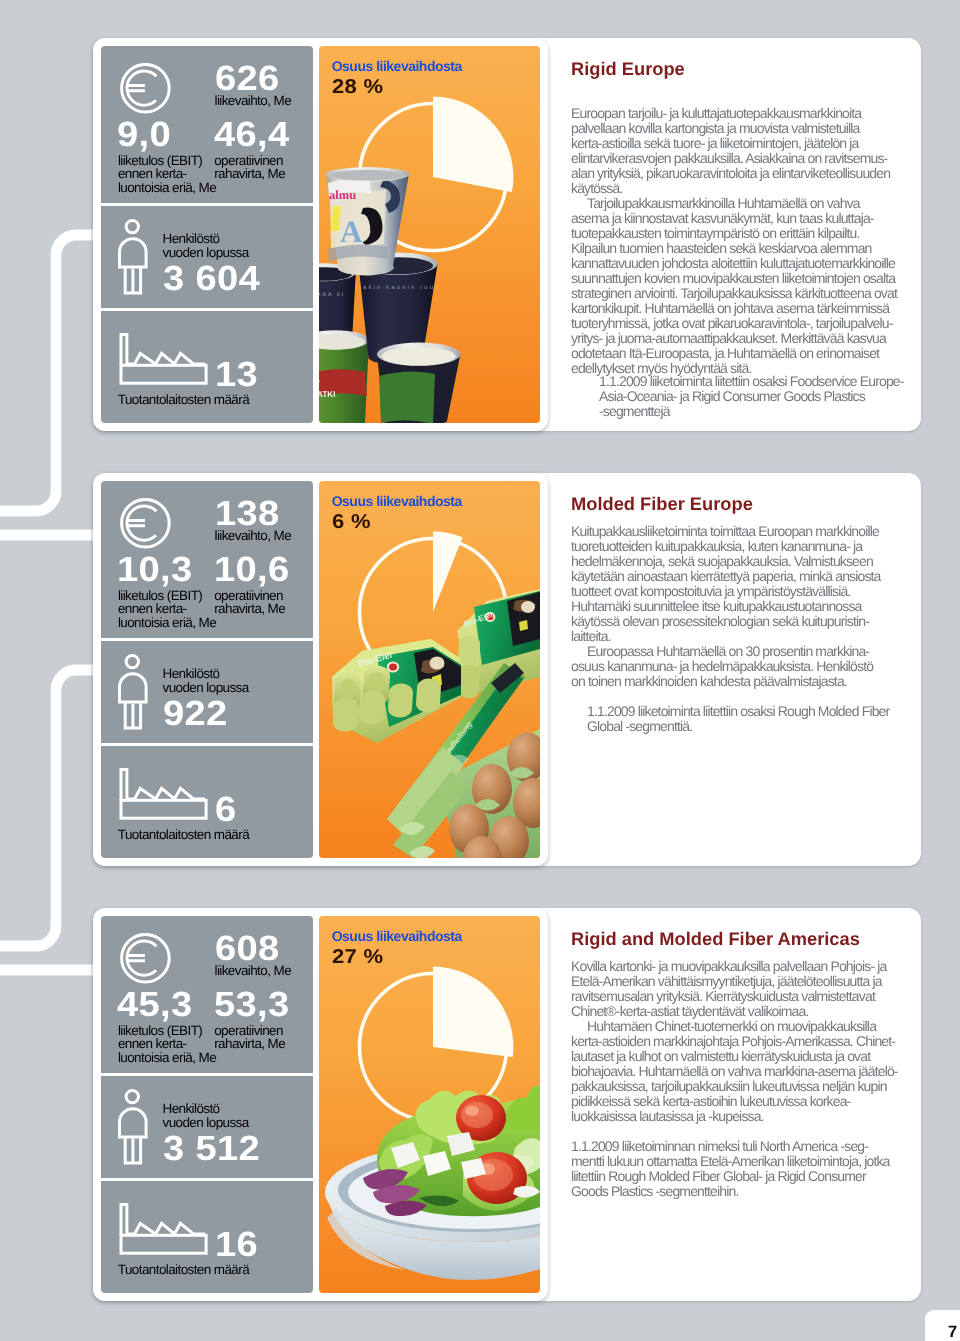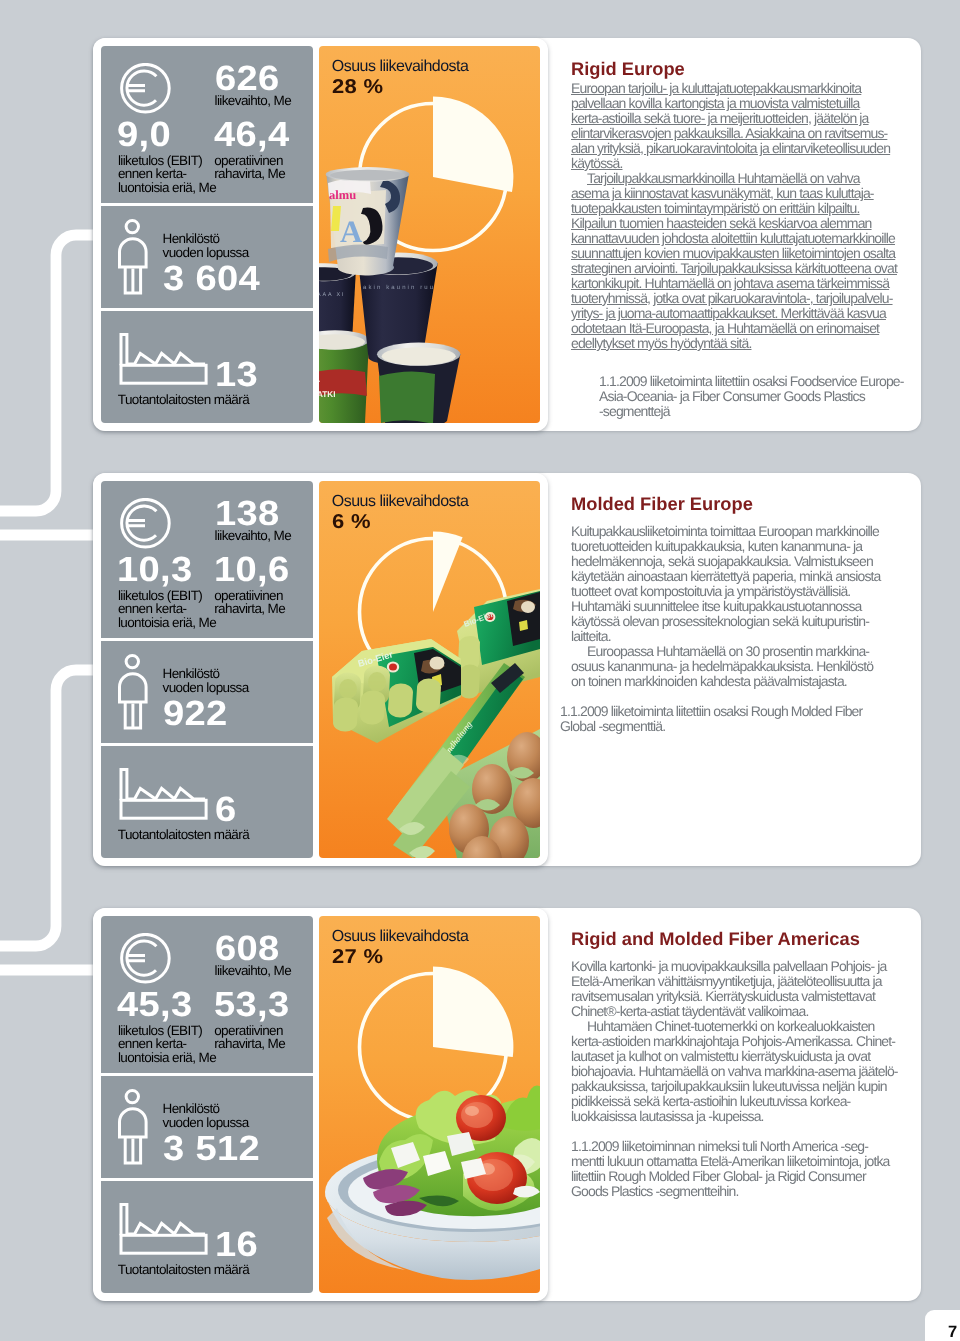--- a/index.html
+++ b/index.html
@@ -14,21 +14,21 @@
         box-shadow:0 2px 4px rgba(110,118,126,.5);}
   .gcol{position:absolute;background:#919aa1;border-radius:4px;}
   .ocol{position:absolute;background:linear-gradient(180deg,#fab051 0%,#f9a53d 38%,#f7912c 72%,#f5821f 100%);border-radius:4px;overflow:hidden;}
   .ocol>svg{position:absolute;}
   .divider{position:absolute;height:3px;background:#fff;}
 
   .lbl{position:absolute;color:#000000;font-size:13.5px;line-height:13.5px;letter-spacing:-0.6px;white-space:nowrap;}
   .num{position:absolute;color:#fff;font-weight:bold;line-height:1;letter-spacing:0.3px;white-space:nowrap;
        transform:scaleX(1.09);transform-origin:left top;}
 
-  .plabel{position:absolute;color:#0f172a;font-size:16px;line-height:13.2px;letter-spacing:-0.5px;white-space:nowrap;}
+  .plabel{position:absolute;color:#1d4ed8;font-size:14px;line-height:13.2px;letter-spacing:-0.5px;white-space:nowrap;font-weight:bold;}
   .pvalue{position:absolute;color:#2b1105;font-weight:bold;font-size:20px;line-height:20px;letter-spacing:0.3px;white-space:nowrap;transform:scaleX(1.1);transform-origin:left top;}
 
   .stitle{position:absolute;color:#7f1d1d;font-weight:bold;font-size:18.3px;line-height:18.3px;letter-spacing:0px;white-space:nowrap;}
   .body{position:absolute;color:#74797e;font-size:14px;line-height:15.0px;letter-spacing:-0.85px;}
   .body div{white-space:nowrap;}
   .ind{text-indent:16px;}
   .pageno{position:absolute;font-size:16.5px;line-height:16.5px;font-weight:bold;color:#0d0d0d;letter-spacing:0px;}
   svg{display:block;position:absolute;}
 </style>
 </head>
@@ -150,43 +150,43 @@
 <svg width="94" height="58" style="left:117.5px;top:330.5px;" viewBox="0 0 94 58">
   <path d="M3 34.3 V3.6 H8.9 V34.3" stroke="#fff" stroke-width="3" fill="none" stroke-linejoin="miter"></path>
   <path d="M8.9 33.0 L16.6 33.0 L22.3 22.4 L37.6 33.0 L43.6 22.4 L56.4 33.0 L62.4 22.4 L75.5 33.0 L87.1 33.0" stroke="#fff" stroke-width="3" fill="none" stroke-linejoin="miter"></path>
   <rect x="3" y="34.3" width="85.1" height="17.9" stroke="#fff" stroke-width="3" fill="none"></rect>
 </svg>
     <div class="num" style="left:214.8px;top:356.5px;font-size:35px;">13</div>
 <div class="lbl" style="left:117.8px;top:392.9px;">Tuotantolaitosten määrä</div>
 <div class="plabel" style="left:331.7px;top:60.4px;">Osuus liikevaihdosta</div>
 <div class="pvalue" style="left:332.2px;top:77.4px;">28 %</div>
 <div class="stitle" style="left:571px;top:59.5px;">Rigid Europe</div>
-<div class="body" style="left:571px;top:81px;text-decoration:underline;">
+<div class="body" style="left:571px;top:106px;">
       <div>Euroopan tarjoilu- ja kuluttajatuotepakkausmarkkinoita</div>
       <div>palvellaan kovilla kartongista ja muovista valmistetuilla</div>
-      <div>kerta-astioilla sekä tuore- ja meijerituotteiden, jäätelön ja</div>
+      <div>kerta-astioilla sekä tuore- ja liiketoimintojen, jäätelön ja</div>
       <div>elintarvikerasvojen pakkauksilla. Asiakkaina on ravitsemus-</div>
       <div>alan yrityksiä, pikaruokaravintoloita ja elintarviketeollisuuden</div>
       <div>käytössä.</div>
       <div class="ind">Tarjoilupakkausmarkkinoilla Huhtamäellä on vahva</div>
       <div>asema ja kiinnostavat kasvunäkymät, kun taas kuluttaja-</div>
       <div>tuotepakkausten toimintaympäristö on erittäin kilpailtu.</div>
       <div>Kilpailun tuomien haasteiden sekä keskiarvoa alemman</div>
       <div>kannattavuuden johdosta aloitettiin kuluttajatuotemarkkinoille</div>
       <div>suunnattujen kovien muovipakkausten liiketoimintojen osalta</div>
       <div>strateginen arviointi. Tarjoilupakkauksissa kärkituotteena ovat</div>
       <div>kartonkikupit. Huhtamäellä on johtava asema tärkeimmissä</div>
       <div>tuoteryhmissä, jotka ovat pikaruokaravintola-, tarjoilupalvelu-</div>
       <div>yritys- ja juoma-automaattipakkaukset. Merkittävää kasvua</div>
       <div>odotetaan Itä-Euroopasta, ja Huhtamäellä on erinomaiset</div>
       <div>edellytykset myös hyödyntää sitä.</div>
     </div>
 <div class="body" style="left:571px;top:373.6px;margin-left:28px;">
       <div>1.1.2009 liiketoiminta liitettiin osaksi Foodservice Europe-</div>
-      <div>Asia-Oceania- ja Fiber Consumer Goods Plastics</div>
+      <div>Asia-Oceania- ja Rigid Consumer Goods Plastics</div>
       <div>-segmenttejä</div>
     </div>
 <div class="card" style="left:93px;top:473px;width:455px;height:393px;"></div>
 <div class="gcol" style="left:101px;top:481px;width:212px;height:377px;"></div>
 <div class="ocol" style="left:319px;top:481px;width:221px;height:377px;">
       <svg width="168" height="168" style="left:30.25px;top:47.1px;" viewBox="0 0 168 168">
   <circle cx="84.0" cy="84.0" r="73.5" stroke="#fffdf2" stroke-width="3.6" fill="none"></circle>
   <path d="M84.0 84.0 L84.00 3.60 A80.4 80.4 0 0 1 113.60 9.25 Z" fill="#fffdf2"></path>
 </svg>
   <svg width="221" height="377" viewBox="0 0 221 377" style="left:0;top:0;">
@@ -320,21 +320,21 @@
       <div>hedelmäkennoja, sekä suojapakkauksia. Valmistukseen</div>
       <div>käytetään ainoastaan kierrätettyä paperia, minkä ansiosta</div>
       <div>tuotteet ovat kompostoituvia ja ympäristöystävällisiä.</div>
       <div>Huhtamäki suunnittelee itse kuitupakkaustuotannossa</div>
       <div>käytössä olevan prosessiteknologian sekä kuitupuristin-</div>
       <div>laitteita.</div>
       <div class="ind">Euroopassa Huhtamäellä on 30 prosentin markkina-</div>
       <div>osuus kananmuna- ja hedelmäpakkauksista. Henkilöstö</div>
       <div>on toinen markkinoiden kahdesta päävalmistajasta.</div>
     </div>
-<div class="body" style="left:560px;top:703.6px;">
+<div class="body" style="left:587px;top:703.6px;">
       <div>1.1.2009 liiketoiminta liitettiin osaksi Rough Molded Fiber</div>
       <div>Global -segmenttiä.</div>
     </div>
 <div class="card" style="left:93px;top:908px;width:455px;height:393px;"></div>
 <div class="gcol" style="left:101px;top:916px;width:212px;height:377px;"></div>
 <div class="ocol" style="left:319px;top:916px;width:221px;height:377px;">
       <svg width="168" height="168" style="left:30.25px;top:47.1px;" viewBox="0 0 168 168">
   <circle cx="84.0" cy="84.0" r="73.5" stroke="#fffdf2" stroke-width="3.6" fill="none"></circle>
   <path d="M84.0 84.0 L84.00 3.60 A80.4 80.4 0 0 1 163.77 94.08 Z" fill="#fffdf2"></path>
 </svg>
@@ -432,21 +432,21 @@
     <div class="num" style="left:214.8px;top:1226.5px;font-size:35px;">16</div>
 <div class="lbl" style="left:117.8px;top:1262.9px;">Tuotantolaitosten määrä</div>
 <div class="plabel" style="left:331.7px;top:930.4px;">Osuus liikevaihdosta</div>
 <div class="pvalue" style="left:332.2px;top:947.4px;">27 %</div>
 <div class="stitle" style="left:571px;top:929.5px;">Rigid and Molded Fiber Americas</div>
 <div class="body" style="left:571px;top:958.6px;">
       <div>Kovilla kartonki- ja muovipakkauksilla palvellaan Pohjois- ja</div>
       <div>Etelä-Amerikan vähittäismyyntiketjuja, jäätelöteollisuutta ja</div>
       <div>ravitsemusalan yrityksiä. Kierrätyskuidusta valmistettavat</div>
       <div>Chinet®-kerta-astiat täydentävät valikoimaa.</div>
-      <div class="ind">Huhtamäen Chinet-tuotemerkki on korkealuokkaisten</div>
+      <div class="ind">Huhtamäen Chinet-tuotemerkki on muovipakkauksilla</div>
       <div>kerta-astioiden markkinajohtaja Pohjois-Amerikassa. Chinet-</div>
       <div>lautaset ja kulhot on valmistettu kierrätyskuidusta ja ovat</div>
       <div>biohajoavia. Huhtamäellä on vahva markkina-asema jäätelö-</div>
       <div>pakkauksissa, tarjoilupakkauksiin lukeutuvissa neljän kupin</div>
       <div>pidikkeissä sekä kerta-astioihin lukeutuvissa korkea-</div>
       <div>luokkaisissa lautasissa ja -kupeissa.</div>
     </div>
 <div class="body" style="left:571px;top:1138.6px;">
       <div>1.1.2009 liiketoiminnan nimeksi tuli North America -seg-</div>
       <div>mentti lukuun ottamatta Etelä-Amerikan liiketoimintoja, jotka</div>

